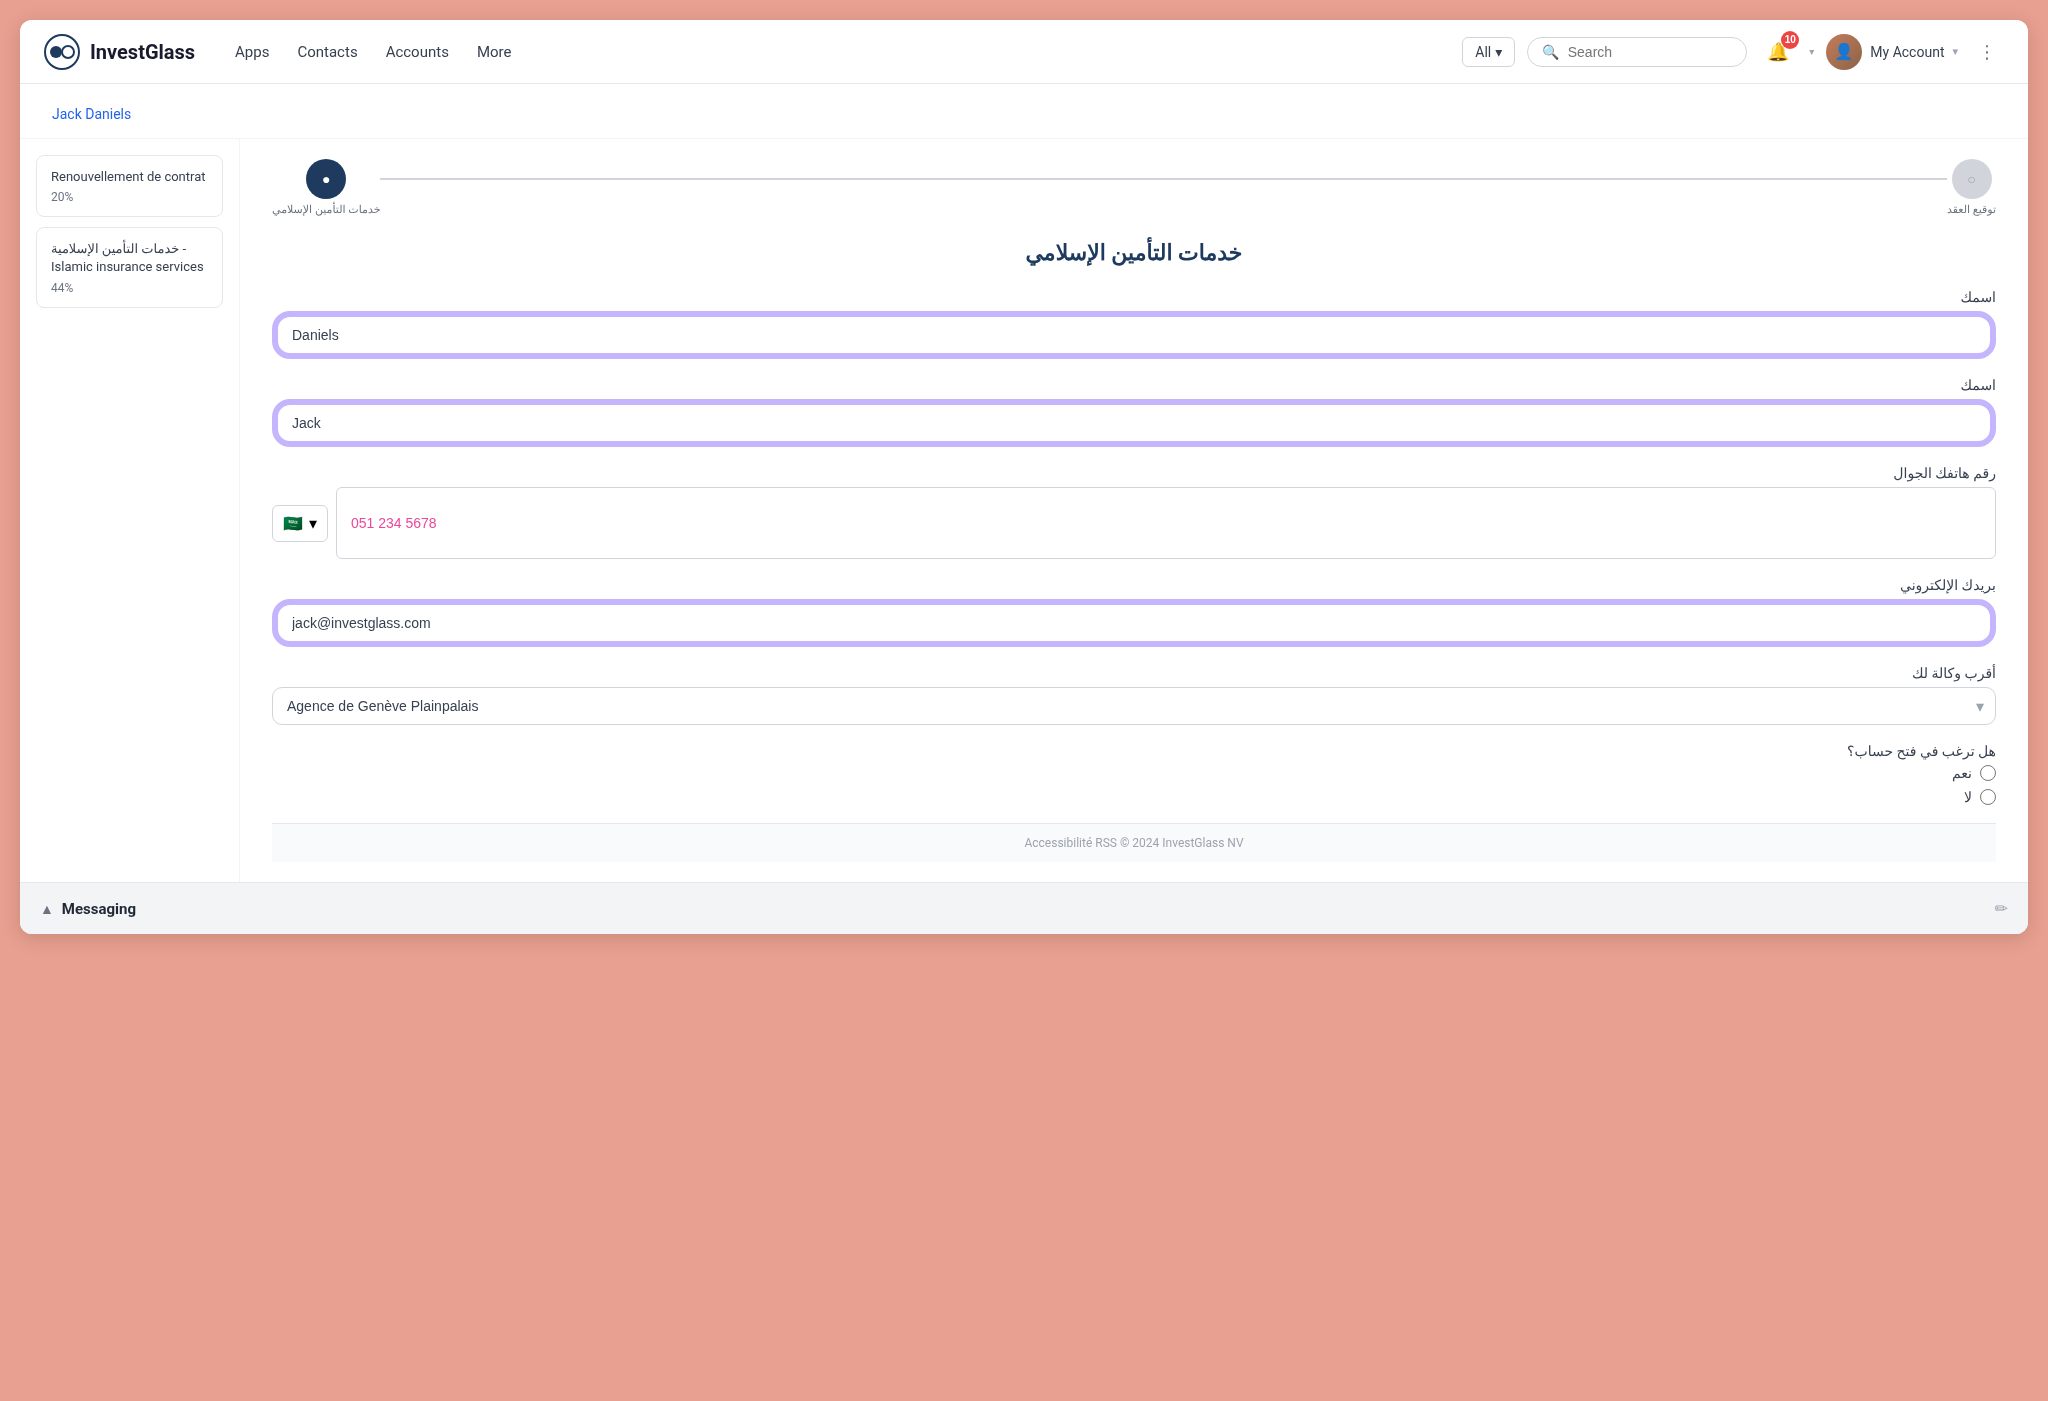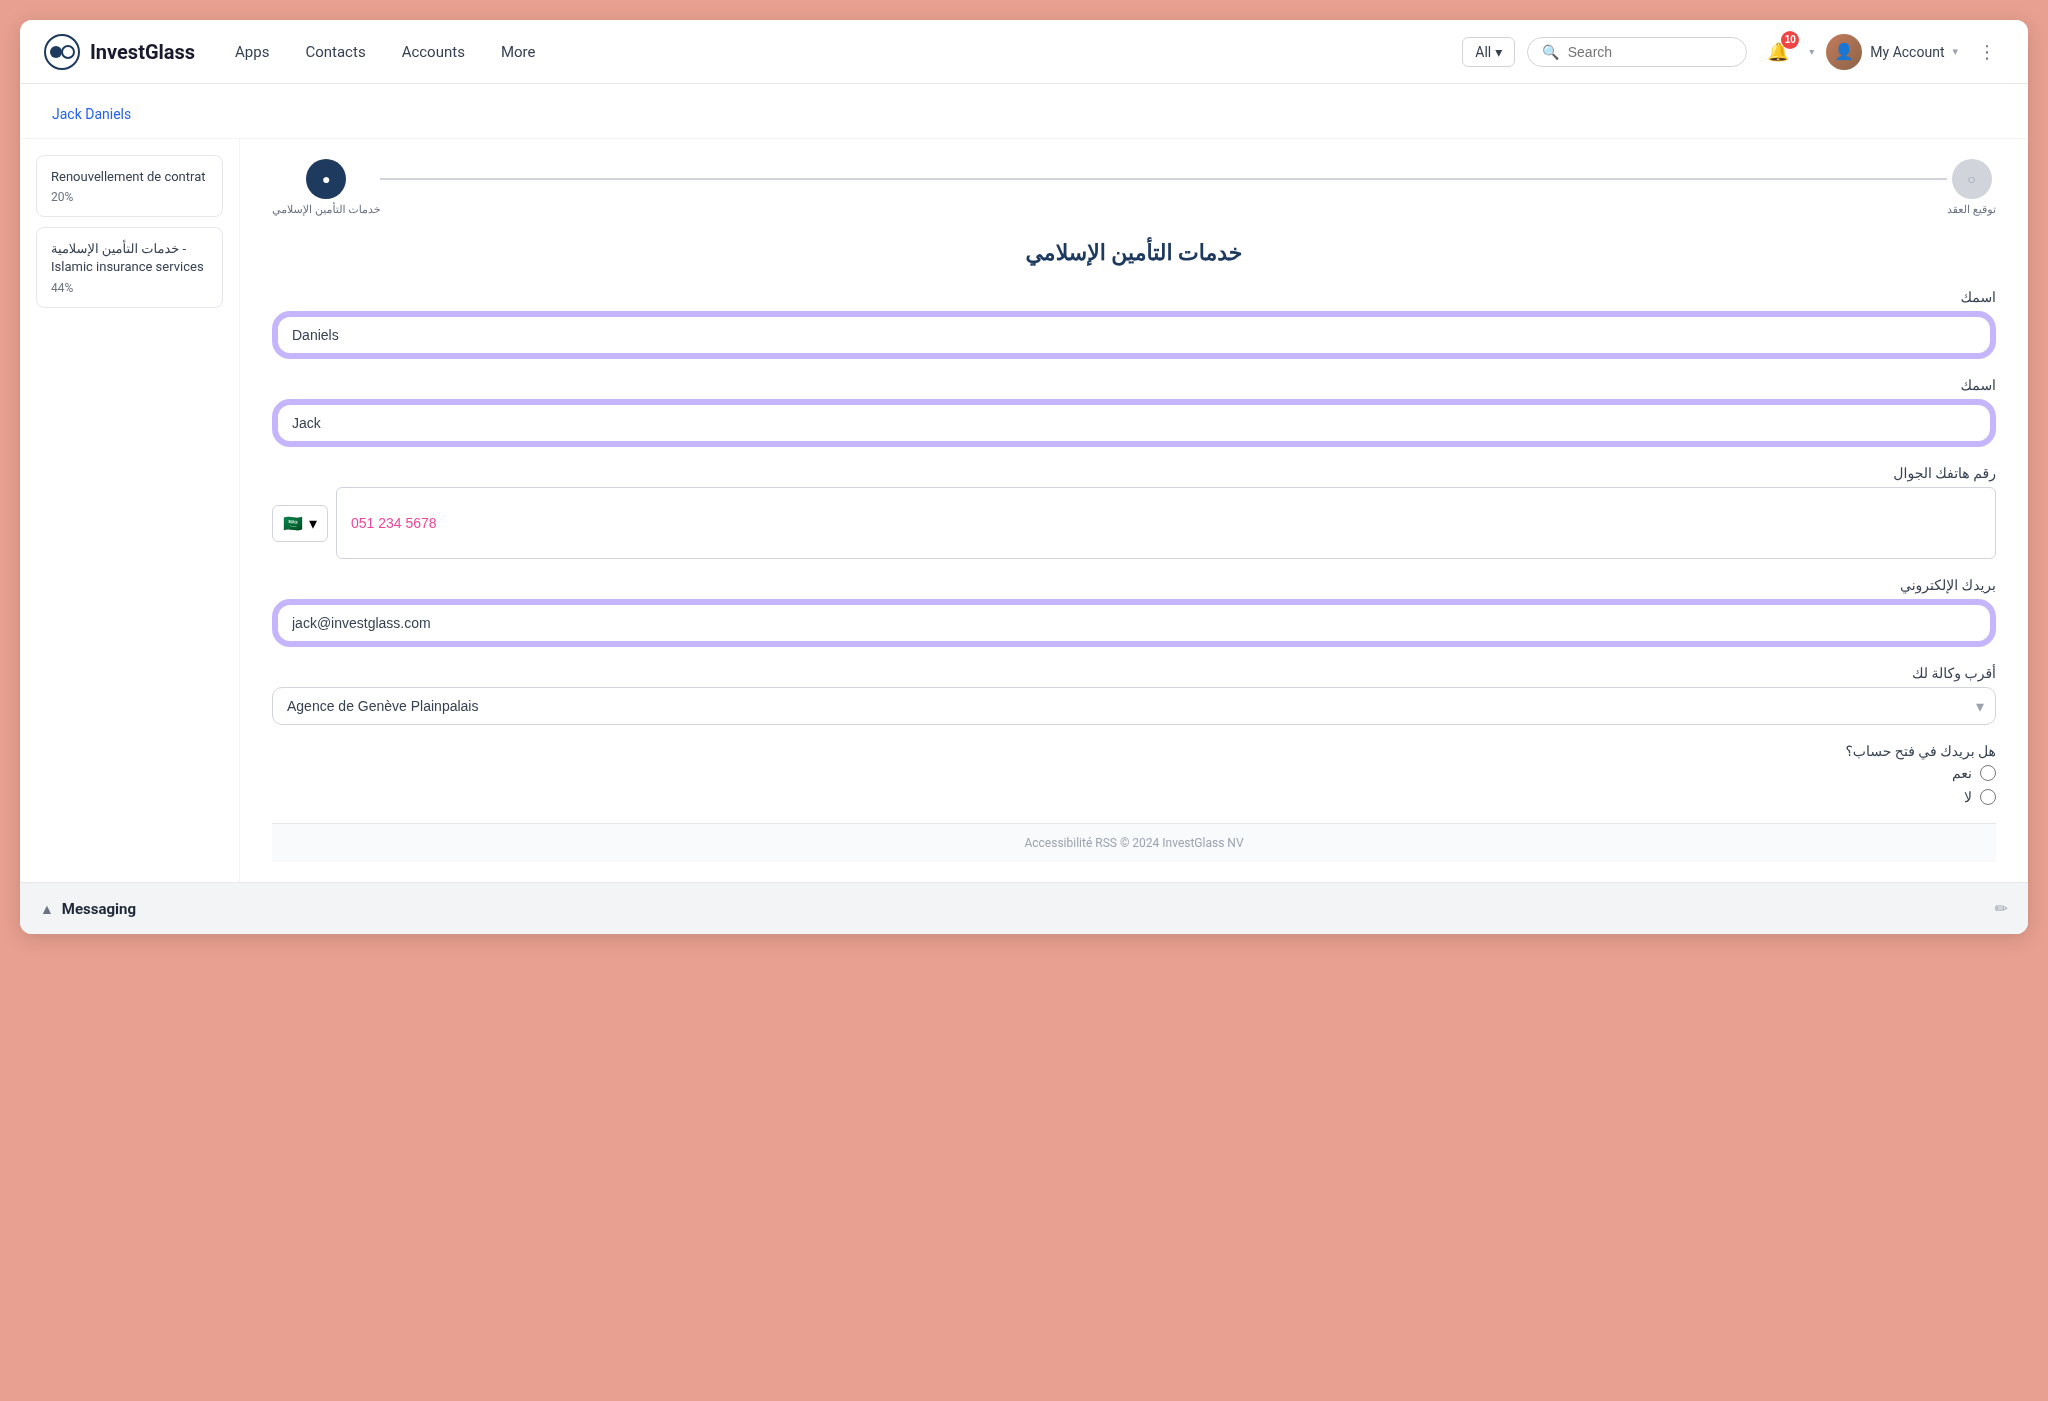--- a/index.html
+++ b/index.html
@@ -30,21 +30,21 @@
       width: 36px;
       height: 36px;
     }
     .logo-text {
       font-size: 20px;
       font-weight: 700;
       color: #1a1a2e;
     }
     .nav-links {
       display: flex;
-      gap: 36px;
+      gap: 28px;
       align-items: center;
       flex: 1;
     }
     .nav-link {
       font-size: 15px;
       color: #374151;
       cursor: pointer;
       text-decoration: none;
     }
     .nav-right {
@@ -503,21 +503,21 @@
         <label class="form-label">أقرب وكالة لك</label>
         <div class="select-wrapper">
           <select class="select-input">
             <option>Agence de Genève Plainpalais</option>
           </select>
           <span class="select-chevron">▾</span>
         </div>
       </div>
 
       <div class="form-group">
-        <label class="form-label">هل بريدك في فتح حساب؟</label>
+        <label class="form-label">هل ترغب في فتح حساب؟</label>
         <div class="radio-group">
           <label class="radio-item">
             <input type="radio" name="open_account" value="yes" style="">
             <span class="radio-label">نعم</span>
           </label>
           <label class="radio-item">
             <input type="radio" name="open_account" value="no" style="">
             <span class="radio-label">لا</span>
           </label>
         </div>

